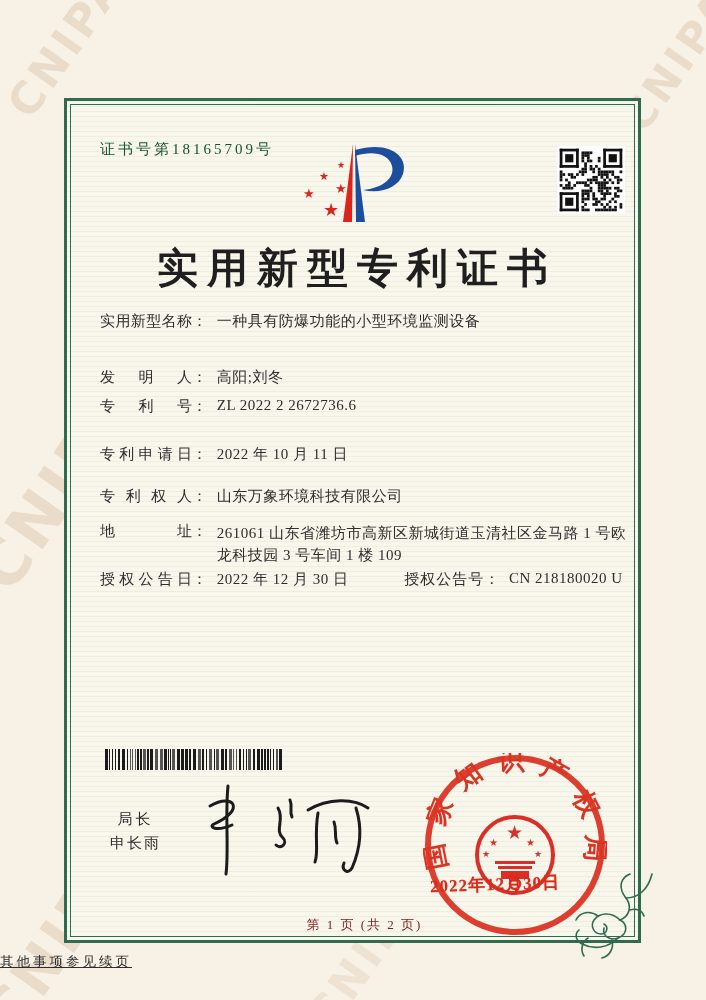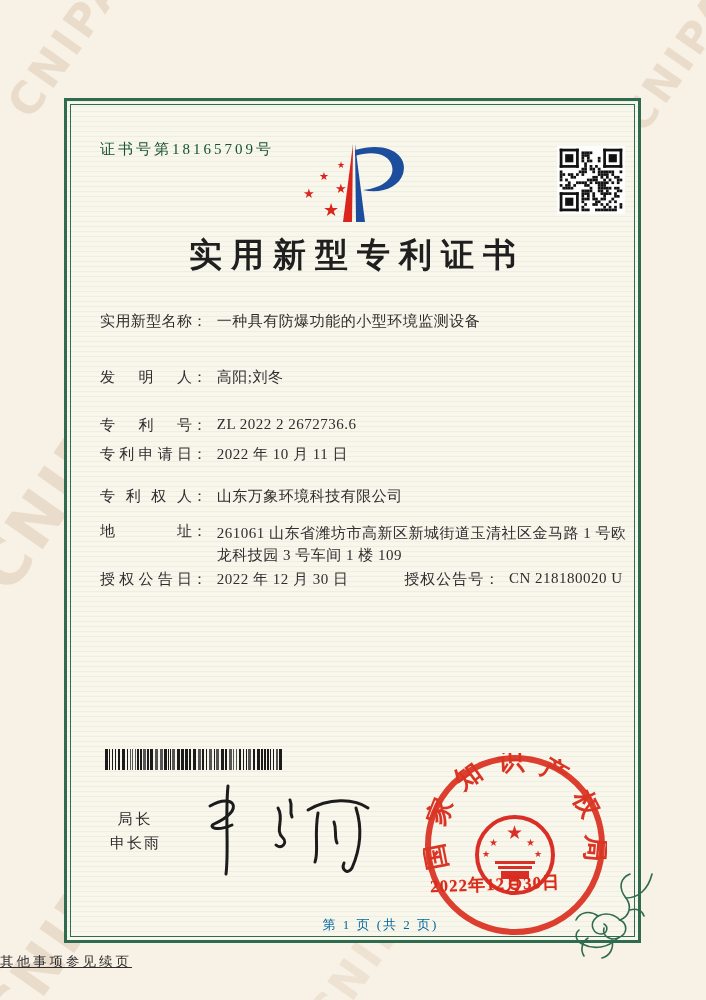--- a/index.html
+++ b/index.html
@@ -44,22 +44,22 @@
   .cert-no{
     position:absolute; left:100px; top:140px;
     font-size:15px; letter-spacing:3px; color:#14532d;
   }
 
   .logo{ position:absolute; left:293px; top:138px; }
 
   .qr{ position:absolute; left:557px; top:146px; width:68px; height:68px; background:#fdfdfd; }
 
   .title{
-    position:absolute; left:64px; top:233px; width:577px;
-    text-align:center; font-size:33px; font-weight:600;
+    position:absolute; left:64px; top:241px; width:577px;
+    text-align:center; font-size:41px; font-weight:600;
     letter-spacing:9px; padding-left:9px; color:#1f1f1f;
   }
 
   .fields{ position:absolute; left:100px; top:312px; width:480px; font-size:15px; color:#2e2e2e; }
   .frow{ position:absolute; left:0; white-space:nowrap; }
   .f-label{
     display:inline-block; width:92px; text-align:justify; text-align-last:justify;
     vertical-align:top;
   }
   .f-colon{ display:inline-block; vertical-align:top; }
@@ -81,22 +81,22 @@
   .signature{ position:absolute; left:198px; top:780px; }
 
   .seal{ position:absolute; left:423px; top:753px; opacity:0.95; }
   .seal-date{
     position:absolute; left:430px; top:872px; width:180px;
     color:#d92b1a; font-size:17px; font-weight:600; letter-spacing:1px;
     transform:rotate(-2deg); text-shadow:0 0 1px rgba(217,43,26,0.4);
   }
 
   .page-info{
-    position:absolute; left:80px; top:916px; width:601px;
-    text-align:center; font-size:13px; color:#0369a1; letter-spacing:2px;
+    position:absolute; left:64px; top:916px; width:601px;
+    text-align:center; font-size:13px; color:#7f1d1d; letter-spacing:2px;
   }
   .footer-note{
     position:absolute; left:0; top:953px; width:706px;
     text-align:left; font-size:13.5px; color:#2e2e2e; letter-spacing:3px;text-decoration:underline;
   }
 </style>
 </head>
 <body>
 
 <div class="page">
@@ -321,21 +321,21 @@
 
   <div class="fields">
     <div class="frow" style="top:0;">
       <span class="f-label">实用新型名称</span><span class="f-colon">：</span>
       <span class="f-value">一种具有防爆功能的小型环境监测设备</span>
     </div>
     <div class="frow" style="top:56px;">
       <span class="f-label">发明人</span><span class="f-colon">：</span>
       <span class="f-value">高阳;刘冬</span>
     </div>
-    <div class="frow" style="top:104px;">
+    <div class="frow" style="top:85px;">
       <span class="f-label">专利号</span><span class="f-colon">：</span>
       <span class="f-value">ZL 2022 2 2672736.6</span>
     </div>
     <div class="frow" style="top:133px;">
       <span class="f-label">专利申请日</span><span class="f-colon">：</span>
       <span class="f-value">2022 年 10 月 11 日</span>
     </div>
     <div class="frow" style="top:175px;">
       <span class="f-label">专利权人</span><span class="f-colon">：</span>
       <span class="f-value">山东万象环境科技有限公司</span>

